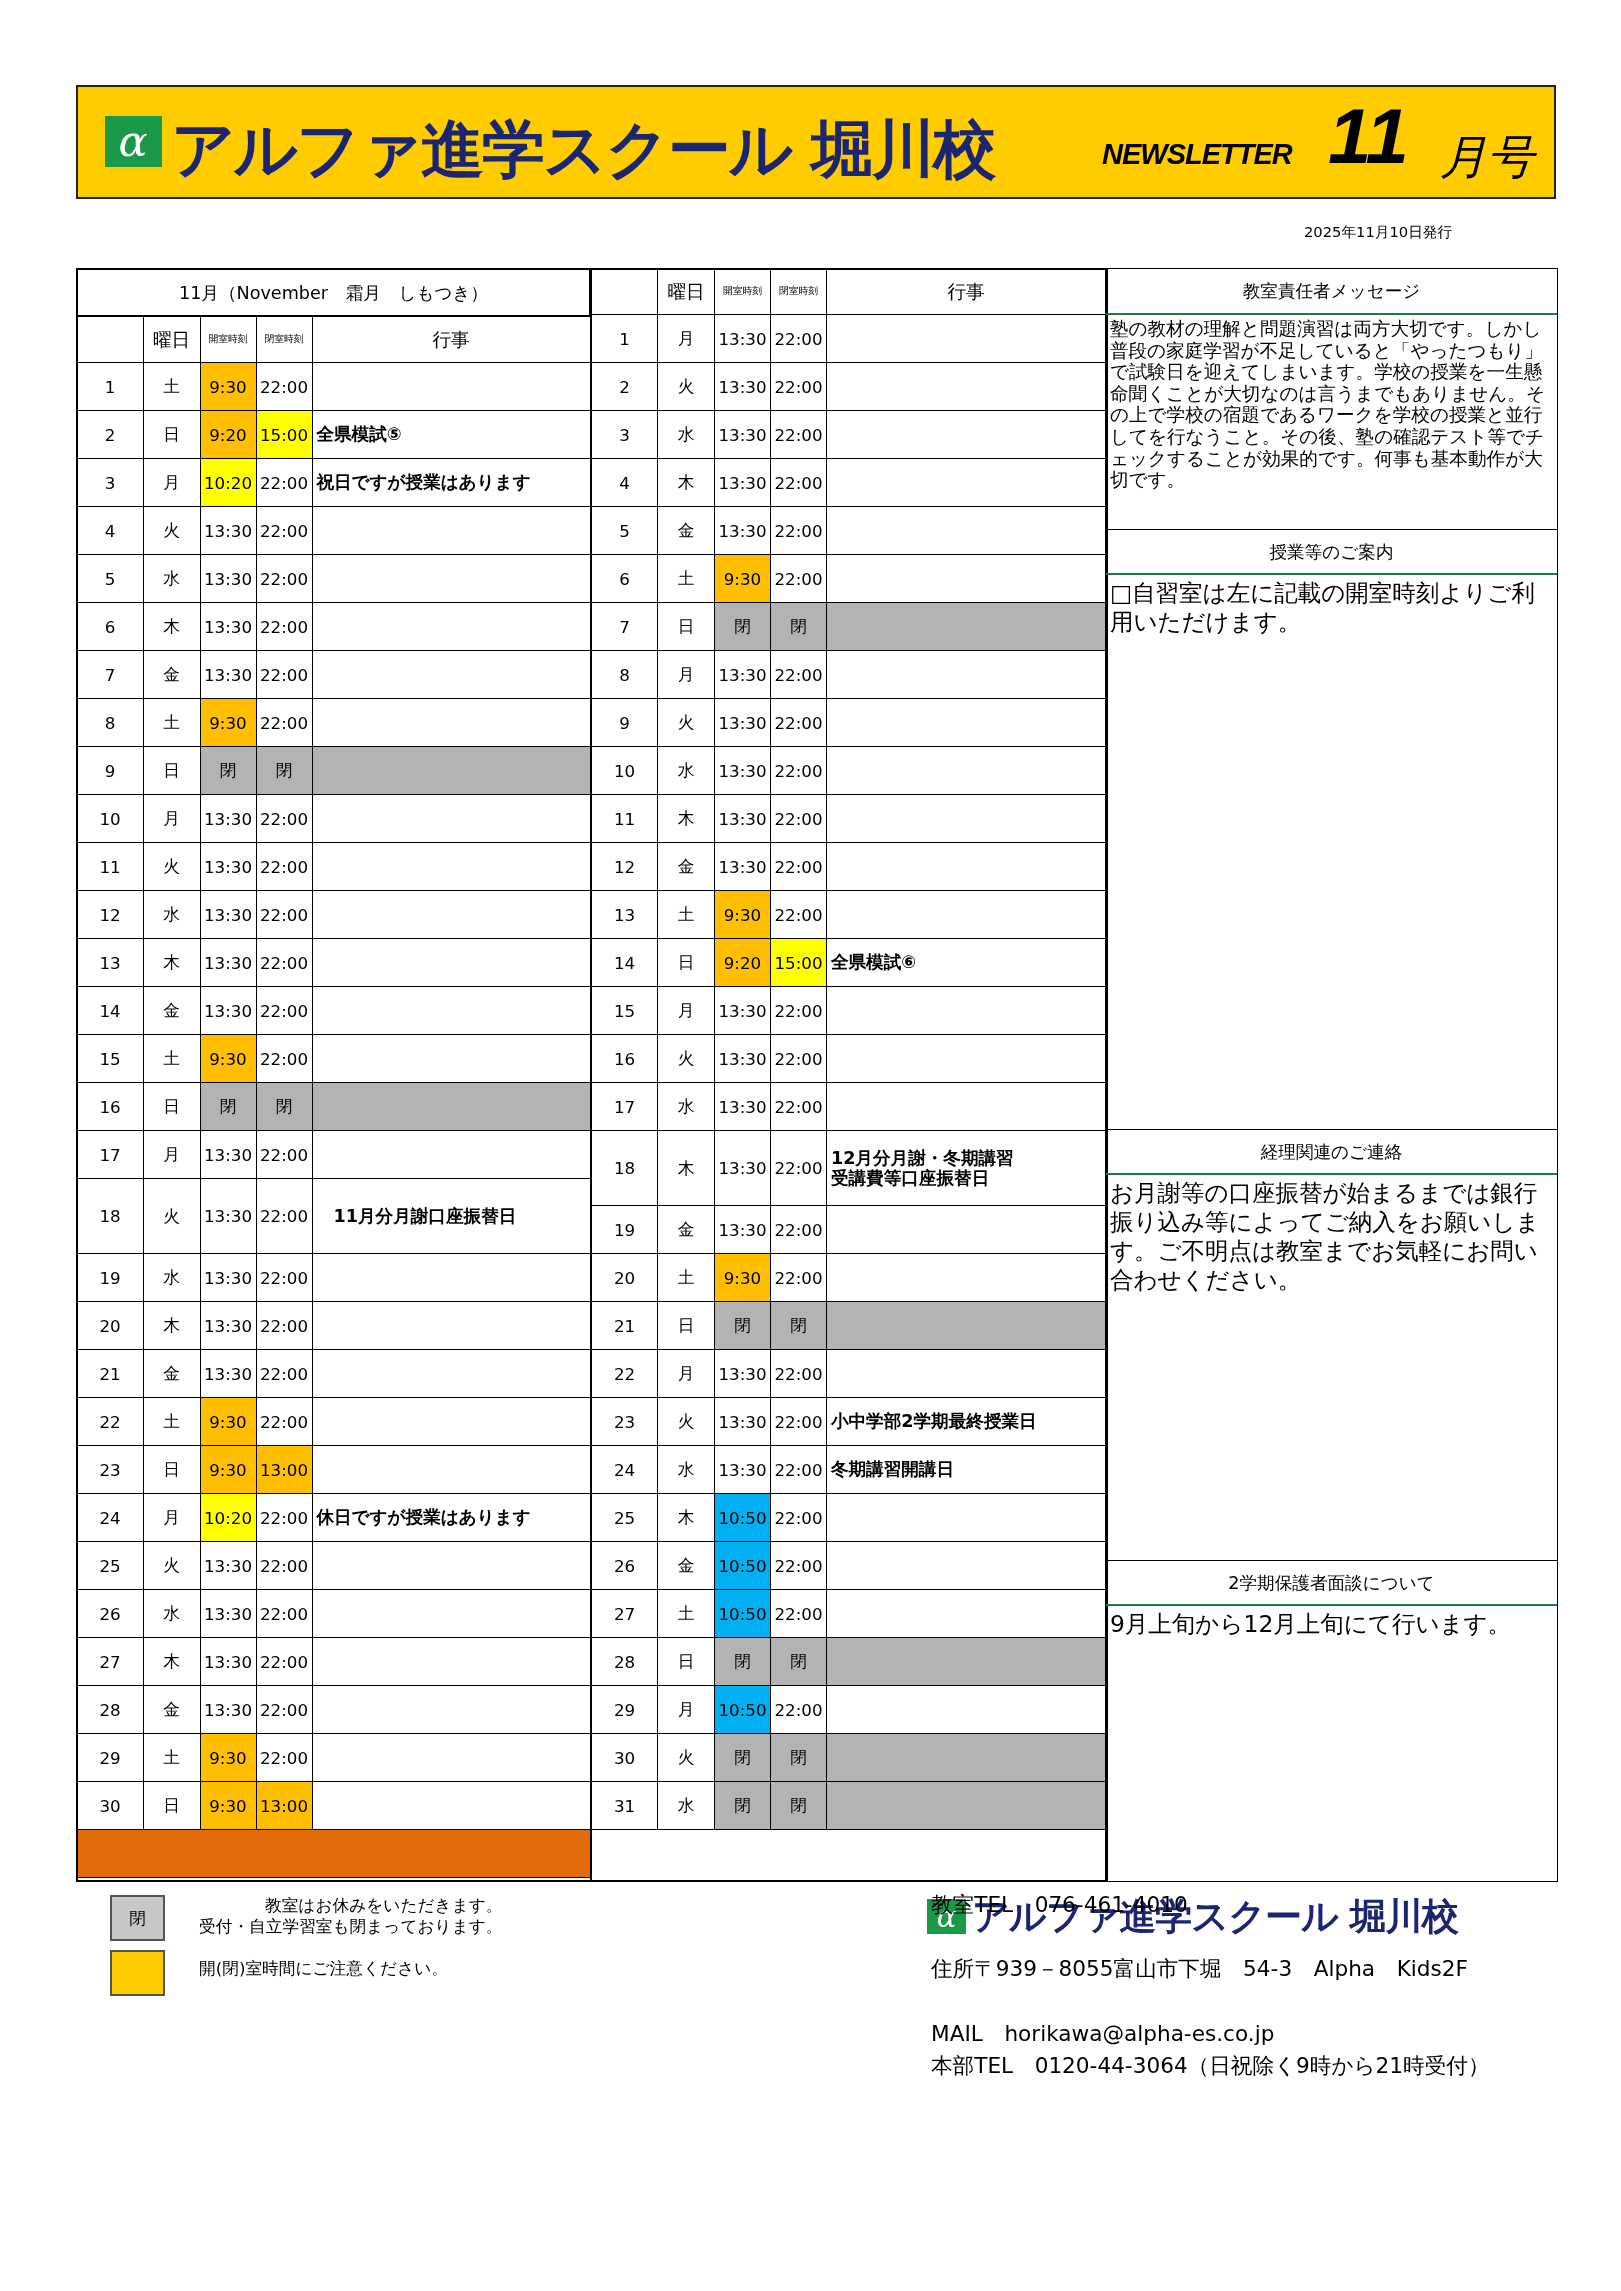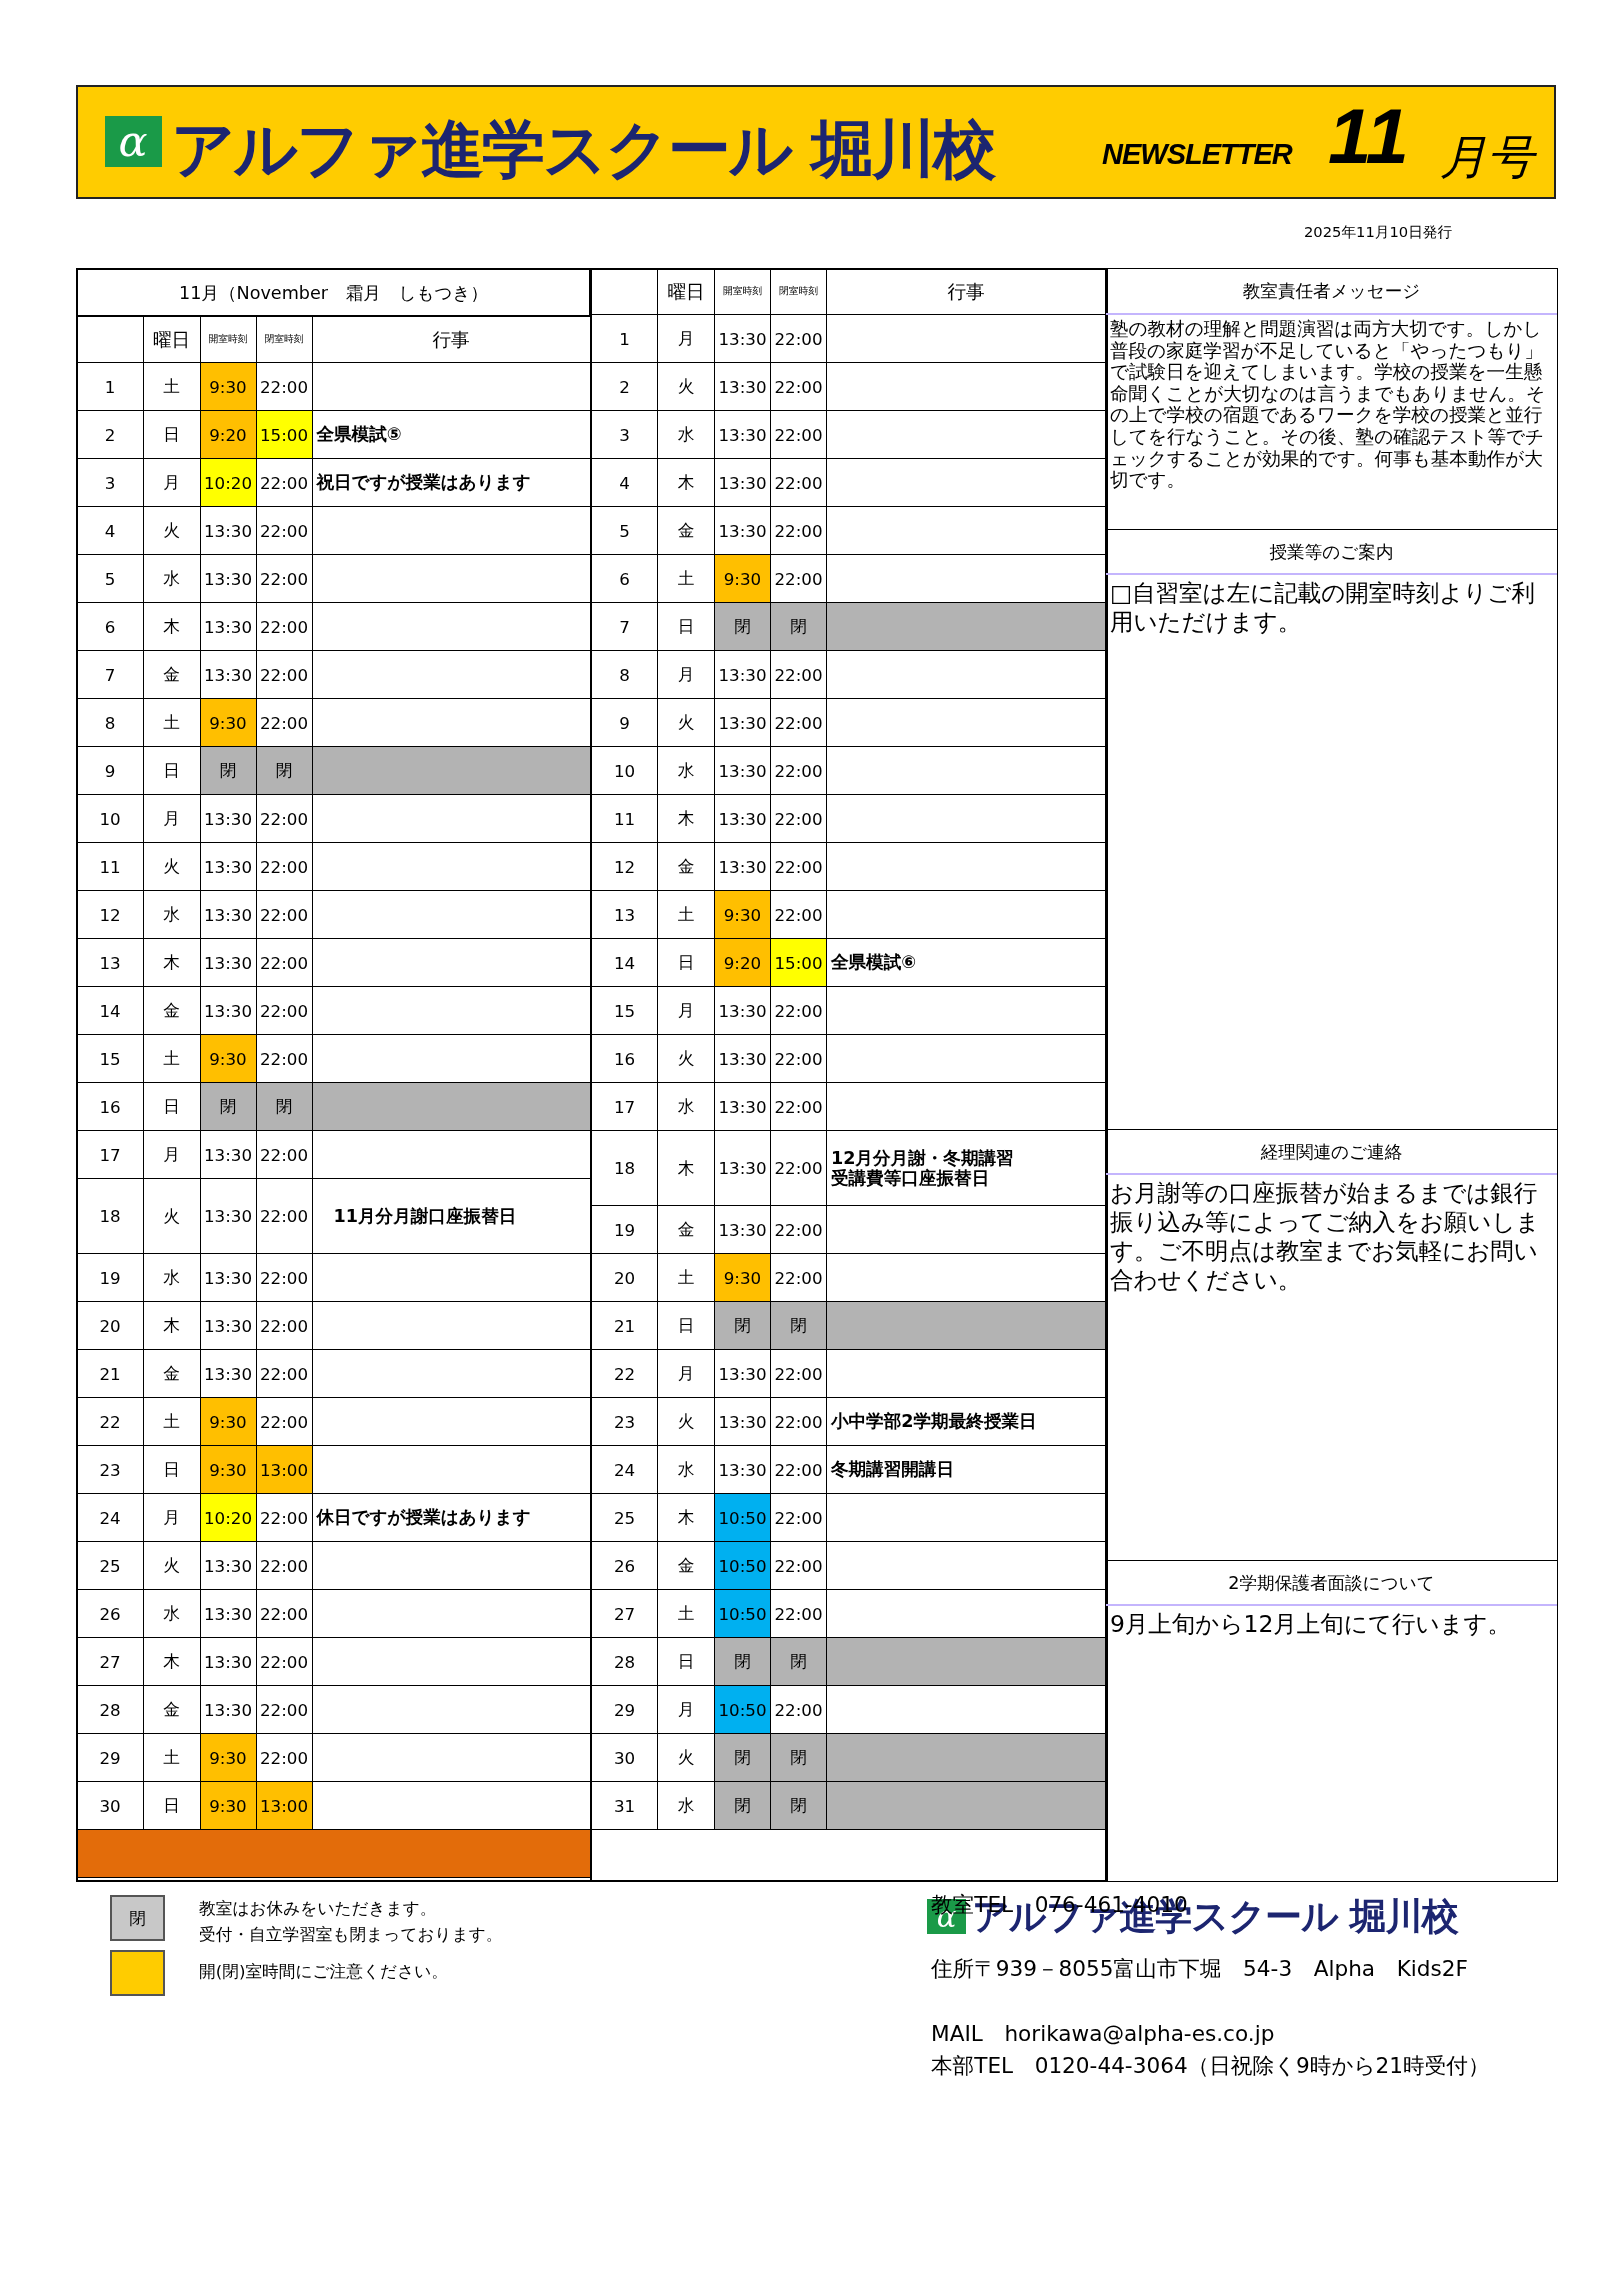--- a/index.html
+++ b/index.html
@@ -23,26 +23,26 @@
   table.cal tr.row.tall td{height:74px;}
   table.cal td.ev{text-align:left;padding-left:3.9px;font-weight:bold;font-size:17.6px;white-space:normal;line-height:1.15;}
   .c-orange{background:#ffbf00;}
   .c-yellow{background:#ffff00;}
   .c-blue{background:#00b0f0;}
   .c-gray{background:#b3b3b3;}
   .c-dkorange{background:#e36c0a;}
   .outer{position:absolute;border:2.9px solid #000;box-sizing:border-box;pointer-events:none;}
 
   .side{position:absolute;left:1029px;top:0;width:453px;height:1614px;border:1px solid #000;box-sizing:border-box;}
-  .side-head{position:absolute;left:0;width:100%;height:46px;border-top:1px solid #000;border-bottom:2px solid #c4b5fd;box-sizing:border-box;display:flex;align-items:center;justify-content:center;font-size:17.6px;}
+  .side-head{position:absolute;left:0;width:100%;height:46px;border-top:1px solid #000;border-bottom:2px solid #15803d;box-sizing:border-box;display:flex;align-items:center;justify-content:center;font-size:17.6px;}
   .side-body{position:absolute;left:3.9px;width:443px;font-size:18.6px;line-height:21.6px;}
   .side-body.big{font-size:23.5px;line-height:29px;}
 
   .legend-box{position:absolute;left:110px;width:55px;box-sizing:border-box;border:2px solid #555;}
-  .legend-text{position:absolute;left:199px;font-size:16.7px;line-height:26px;}
+  .legend-text{position:absolute;left:199px;font-size:16.7px;line-height:21px;text-align:right;}
   .footer-logo{position:absolute;left:927px;top:1896px;height:41px;display:flex;align-items:center;}
   .footer-logo .a{width:39px;height:35px;background:#1a9a48;color:#fff;font-family:"DejaVu Serif",serif;font-style:italic;font-size:29px;display:flex;align-items:center;justify-content:center;margin-right:5.9px;}
   .footer-logo .t{font-size:37px;font-weight:bold;color:#1c2570;letter-spacing:-1px;white-space:nowrap;}
   .contact{position:absolute;left:931px;font-size:21.6px;white-space:nowrap;}
 </style>
 </head>
 <body>
 
 <div class="banner">
   <div class="logo-box">α</div>

